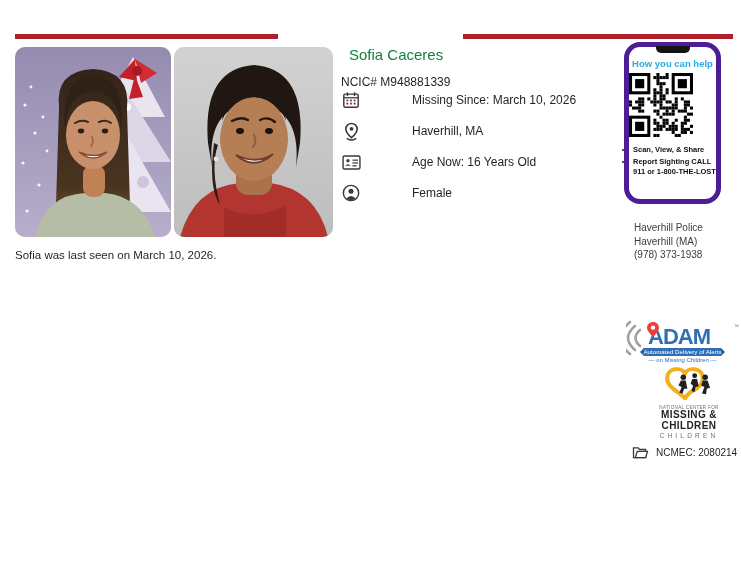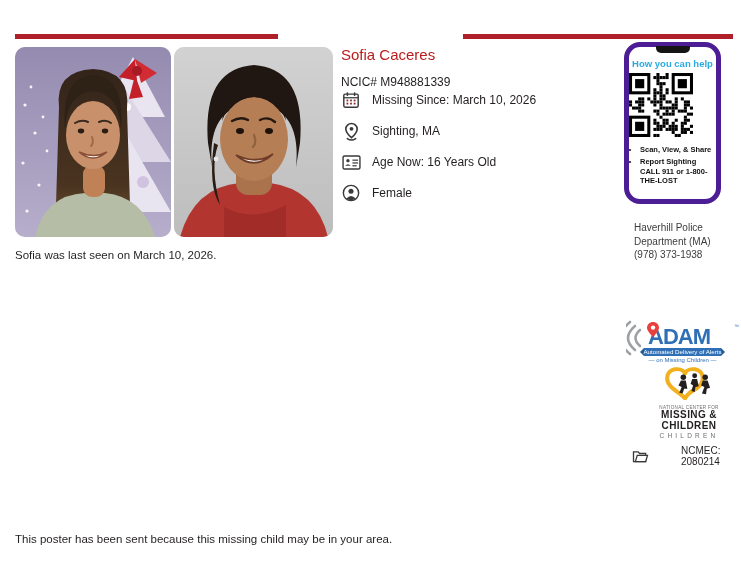--- a/index.html
+++ b/index.html
@@ -15,39 +15,39 @@
 
   
   .photo{position:absolute;top:47px;border-radius:10px;overflow:hidden;background:#ddd;}
   .photo.one{left:15px;width:156px;height:190px;}
   .photo.two{left:174px;width:159px;height:190px;}
   .photo svg{display:block;}
   .caption{position:absolute;left:15px;top:249px;font-size:11.5px;color:#231f20;}
 
   
   .details{position:absolute;left:341px;top:46px;width:270px;}
-  .child-name{font-size:15px;color:#b91c1c;margin-bottom:12px;}
+  .child-name{font-size:15px;color:#15803d;margin-bottom:12px;margin-left:8px;}
   .ncic{font-size:12px;color:#231f20;margin-bottom:1px;}
   .drow{display:flex;align-items:center;margin-bottom:11px;}
   .drow .dicon{width:20px;height:20px;flex:0 0 20px;margin-right:11px;display:flex;align-items:center;justify-content:center;}
-  .drow .dlabel{font-size:12px;color:#231f20;}
+  .drow .dlabel{font-size:12px;color:#231f20;margin-left:40px;}
 
   
   .phone{position:absolute;left:624px;top:42px;width:87px;height:152px;
          border:5px solid #4c1d95;border-radius:16px;background:#fff;}
   .notch{position:absolute;left:50%;top:-1px;transform:translateX(-50%);
          width:34px;height:7px;background:#141414;border-radius:0 0 5px 5px;}
   .phone-heading{margin-top:11px;text-align:center;font-size:9.5px;font-weight:bold;color:#29abe2;}
   .qr{width:64px;height:64px;margin:4px auto 2px auto;}
-  .phone-bullets{margin:2px 0 0 0;padding-left:11px;font-size:7.5px;font-weight:bold;line-height:1.3;color:#111;}
+  .phone-bullets{margin:2px 0 0 0;padding-left:4px;font-size:7.5px;font-weight:bold;line-height:1.3;color:#111;}
   .phone-bullets li{margin-bottom:2px;}
 
   
   .contact{position:absolute;left:634px;top:221px;font-size:10px;line-height:1.35;color:#3c3c3c;}
-  .case-row{position:absolute;left:632px;top:445px;display:flex;align-items:center;gap:25px;}
+  .case-row{position:absolute;left:632px;top:445px;display:flex;align-items:center;}
   .case-row .ficon{margin-right:7px;display:flex;}
   .case-label{font-size:10px;color:#231f20;}
 
   
   .adam{position:absolute;left:626px;top:320px;}
   .ncmec{position:absolute;left:648px;top:366px;width:82px;text-align:center;}
   .ncmec .l1{font-size:4.6px;color:#6d6e71;letter-spacing:.3px;margin-top:1px;}
   .ncmec .l2,.ncmec .l3{font-size:10px;font-weight:bold;color:#231f20;letter-spacing:.4px;line-height:1.05;}
   .ncmec .l4{font-size:6.5px;color:#6d6e71;letter-spacing:3.2px;margin-top:1px;}
 
@@ -180,21 +180,21 @@
     </div>
 
     <div class="drow">
       <span class="dicon">
         <svg width="17" height="19" viewBox="0 0 18 20">
           <path d="M9,1.5 C5.7,1.5 3,4.1 3,7.3 C3,11.4 9,16.5 9,16.5 C9,16.5 15,11.4 15,7.3 C15,4.1 12.3,1.5 9,1.5 Z" fill="none" stroke="#3a3a3a" stroke-width="1.7"></path>
           <circle cx="9" cy="7.2" r="2" fill="#3a3a3a"></circle>
           <path d="M4.5,17.5 q4.5,3 9,0" fill="none" stroke="#3a3a3a" stroke-width="1.5" stroke-linecap="round"></path>
         </svg>
       </span>
-      <span class="dlabel">Sighting, MA</span>
+      <span class="dlabel">Haverhill, MA</span>
     </div>
 
     <div class="drow">
       <span class="dicon">
         <svg width="19" height="15" viewBox="0 0 20 16">
           <rect x="1" y="1" width="18" height="14" rx="1.5" fill="none" stroke="#3a3a3a" stroke-width="1.5"></rect>
           <circle cx="6.2" cy="6" r="1.8" fill="#3a3a3a"></circle>
           <path d="M3.2,11.5 q3,-3.4 6,0 z" fill="#3a3a3a"></path>
           <line x1="11" y1="5.5" x2="17" y2="5.5" stroke="#3a3a3a" stroke-width="1.3"></line>
           <line x1="11" y1="8.5" x2="17" y2="8.5" stroke="#3a3a3a" stroke-width="1.3"></line>
@@ -351,21 +351,21 @@
         <rect x="6.095238095238095" y="48.76190476190476" width="9.142857142857142" height="9.142857142857142" fill="#000"></rect>
       </svg>
     <ul class="phone-bullets">
       <li>Scan, View, &amp; Share</li>
       <li>Report Sighting CALL 911 or 1-800-THE-LOST</li>
     </ul>
   </div>
 
   <div class="contact">
     <div>Haverhill Police</div>
-    <div>Department (MA)</div>
+    <div>Haverhill (MA)</div>
     <div>(978) 373-1938</div>
   </div>
 
   <div class="adam">
     <svg width="113" height="44" viewBox="0 0 113 44">
       <g stroke="#9ea1a4" fill="none" stroke-width="2.6" stroke-linecap="round">
         <path d="M14,10 q-9,8 0,16"></path>
         <path d="M9,6 q-14,12 0,24"></path>
         <path d="M4,2 q-19,16 0,32"></path>
       </g>
@@ -408,15 +408,14 @@
   <div class="case-row">
     <span class="ficon">
       <svg width="17" height="14" viewBox="0 0 18 15">
         <path d="M1.5,13.5 L1.5,3 L6.5,3 L8,4.8 L14.5,4.8 L14.5,13.5 Z" fill="none" stroke="#3a3a3a" stroke-width="1.4"></path>
         <path d="M3.5,13.5 L5.5,6.8 L16.5,6.8 L14.5,13.5 Z" fill="#ffffff" stroke="#3a3a3a" stroke-width="1.4"></path>
       </svg>
     </span>
     <span class="case-label">NCMEC: 2080214</span>
   </div>
 
-  <div class="footer">This poster has been sent because this missing child may be in your area.</div>
 
 </div>
 
 </body></html>

